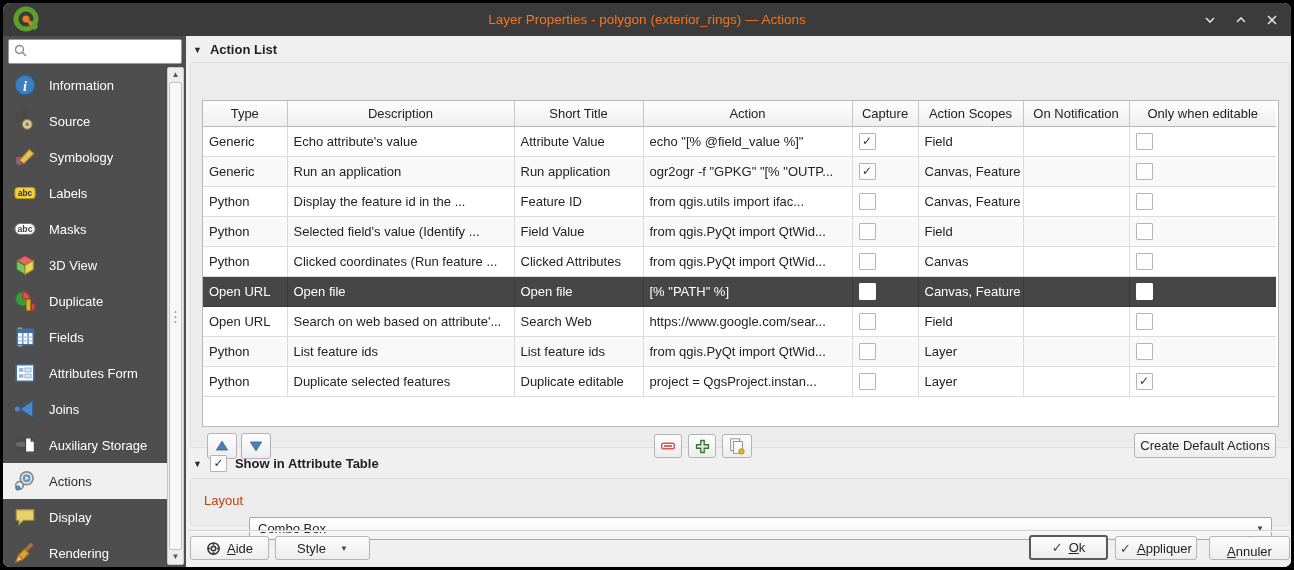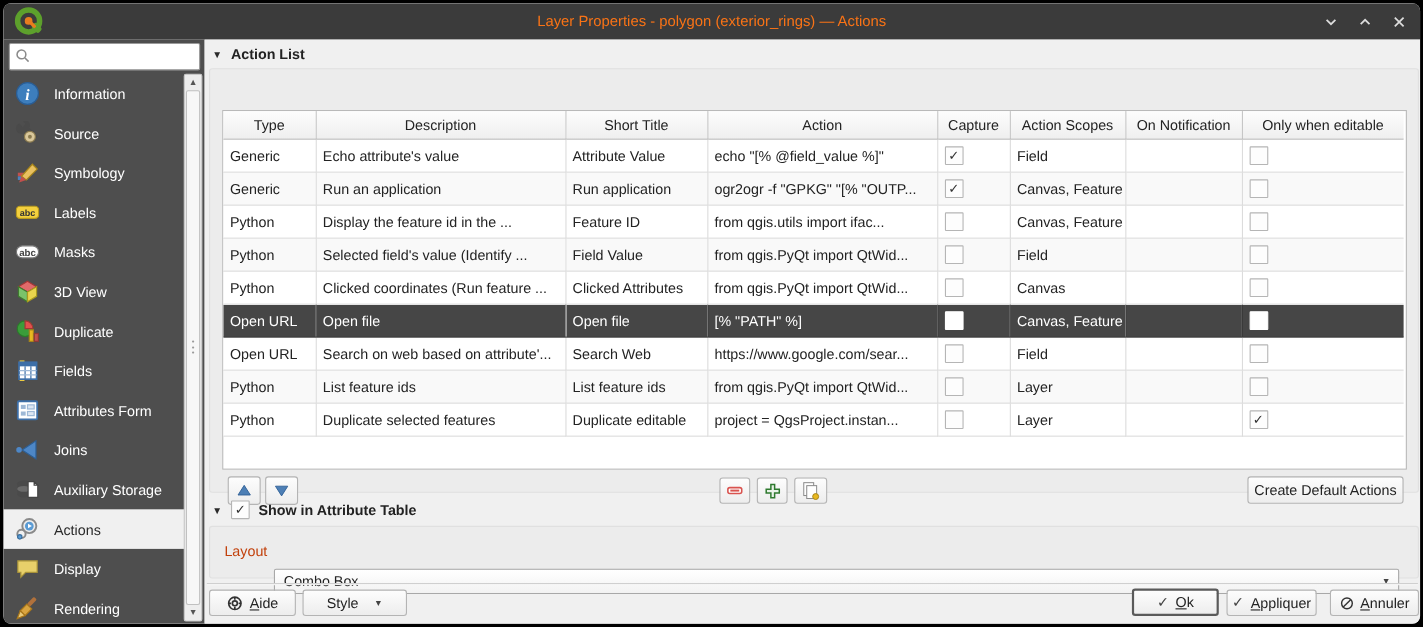--- a/index.html
+++ b/index.html
@@ -461,21 +461,21 @@
         <span style="font-size:8px;color:#444;margin-left:8px;">▼</span>
       </div>
       <div class="btn default" style="left:843px;top:499px;width:79px;height:25px;">
         <span style="color:#444;">✓</span>
         <span class="u-first"><u>O</u>k</span>
       </div>
       <div class="btn" style="left:929px;top:500px;width:82px;height:24px;">
         <span style="color:#444;">✓</span>
         <span class="u-first"><u>A</u>ppliquer</span>
       </div>
-      <div class="btn" style="left:1023px;top:500px;width:81px;height:24px;">
+      <div class="btn" style="left:1023px;top:500px;width:81px;height:24px;flex-direction:column;">
         <svg width="13" height="13" viewBox="0 0 20 20">
           <circle cx="10" cy="10" r="7.5" fill="none" stroke="#333" stroke-width="2"></circle>
           <line x1="4.8" y1="15.2" x2="15.2" y2="4.8" stroke="#333" stroke-width="2"></line>
         </svg>
         <span class="u-first"><u>A</u>nnuler</span>
       </div>
     </div>
   </div>
 </div>
 

